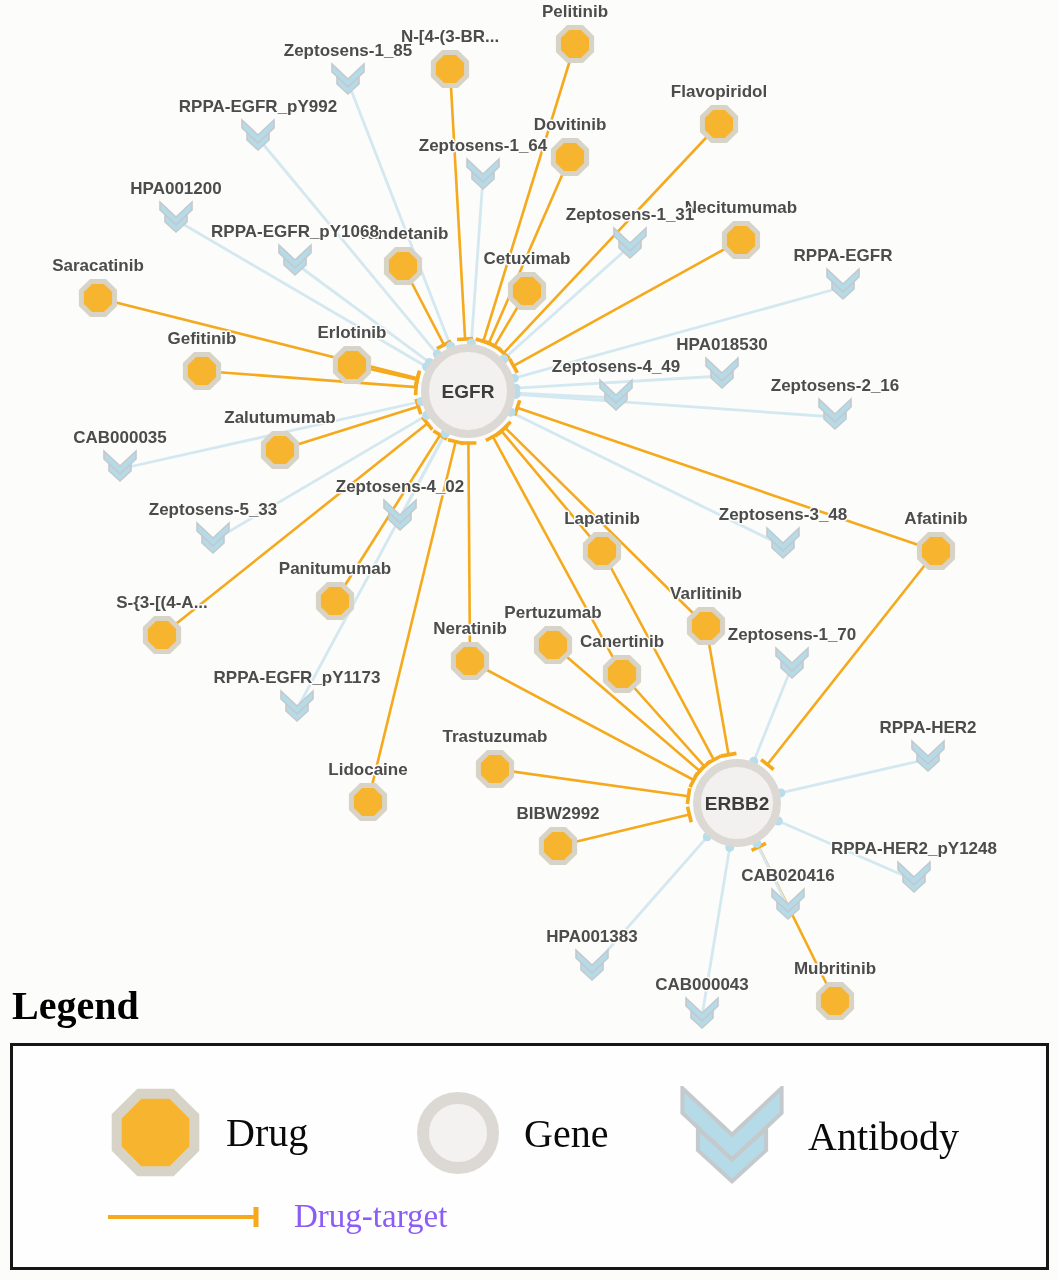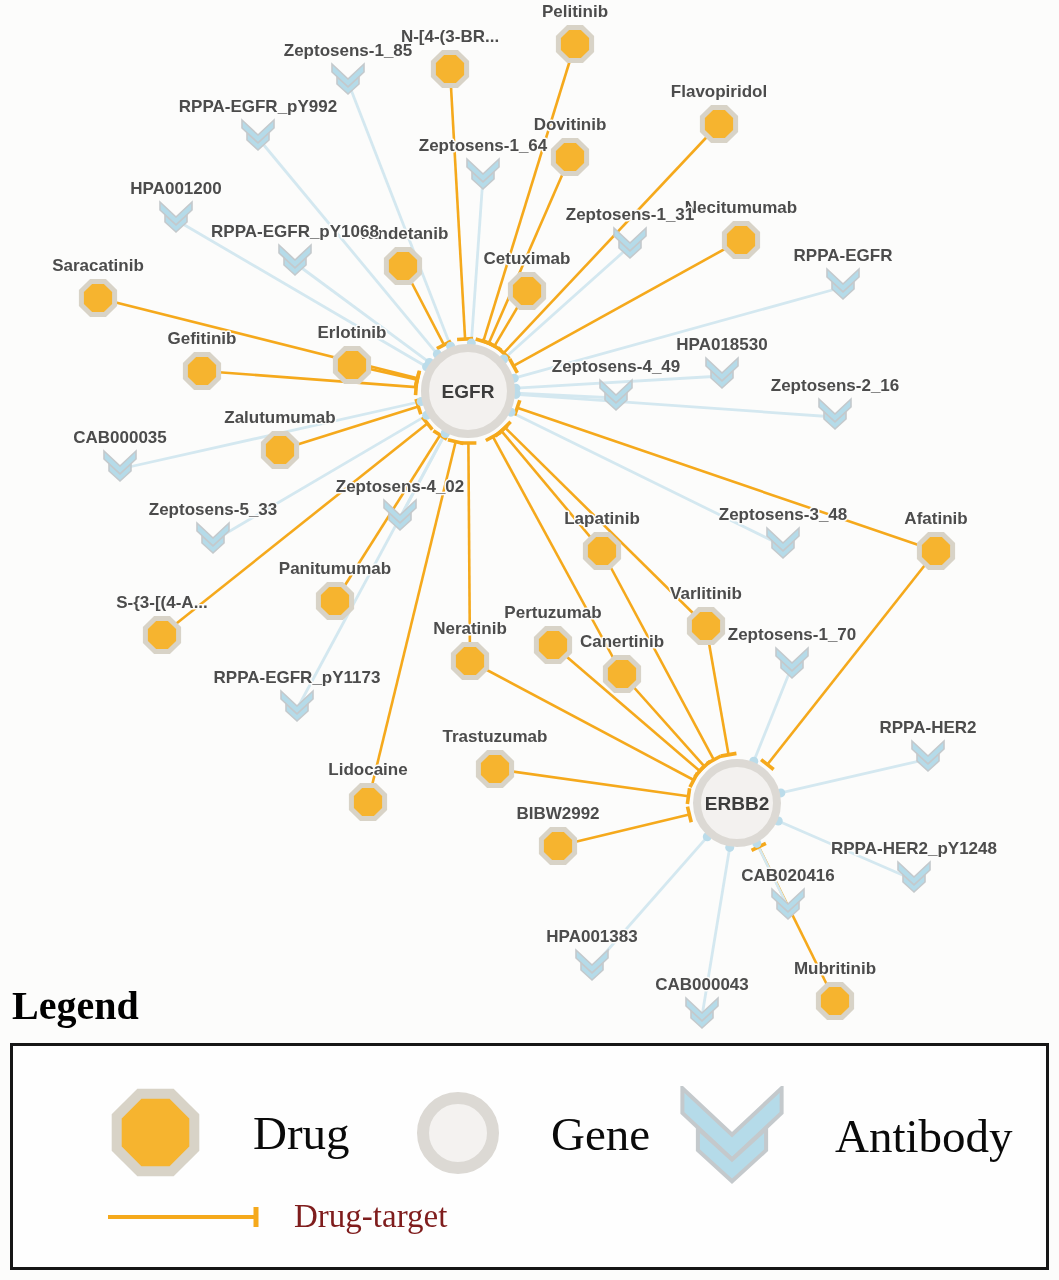--- a/index.html
+++ b/index.html
@@ -3,22 +3,22 @@
 <meta charset="utf-8">
 <style>
   html,body{margin:0;padding:0;}
   .figure{position:relative;width:1059px;height:1280px;background:#fcfcfb;font-family:"Liberation Sans",sans-serif;overflow:hidden;}
   #net{position:absolute;left:0;top:0;}
   .node-label{font-family:"Liberation Sans",sans-serif;font-weight:bold;font-size:17px;fill:#4c4c4c;text-anchor:middle;stroke:#fcfcfb;stroke-width:3px;paint-order:stroke;stroke-linejoin:round;}
   .gene-label{font-family:"Liberation Sans",sans-serif;font-weight:bold;font-size:19px;fill:#3c3c3c;text-anchor:middle;}
   .legend-title{position:absolute;left:12px;top:982px;font-family:"Liberation Serif",serif;font-weight:bold;font-size:40px;color:#000;}
   .legend-box{position:absolute;left:10px;top:1043px;width:1033px;height:221px;border:3px solid #161616;background:#fefefe;}
   .legend-item{position:absolute;display:flex;align-items:center;}
-  .li-label{font-family:"Liberation Serif",serif;font-size:47px;color:#0a0a0a;margin-left:45px;}
-  .le-label{font-family:"Liberation Serif",serif;font-size:33px;color:#7f1d1d;margin-left:14px;}
+  .li-label{font-family:"Liberation Serif",serif;font-size:40px;color:#0a0a0a;margin-left:18px;}
+  .le-label{font-family:"Liberation Serif",serif;font-size:33px;color:#8b5cf6;margin-left:14px;}
   #li-drug{left:90px;top:34px;}
   #li-gene{left:398px;top:40px;}
   #li-antibody{left:662px;top:40px;}
   #le-drug{left:92px;top:152px;}
   #le-antibody{left:545px;top:152px;}
 </style>
 </head>
 <body>
 
 <div class="figure">

